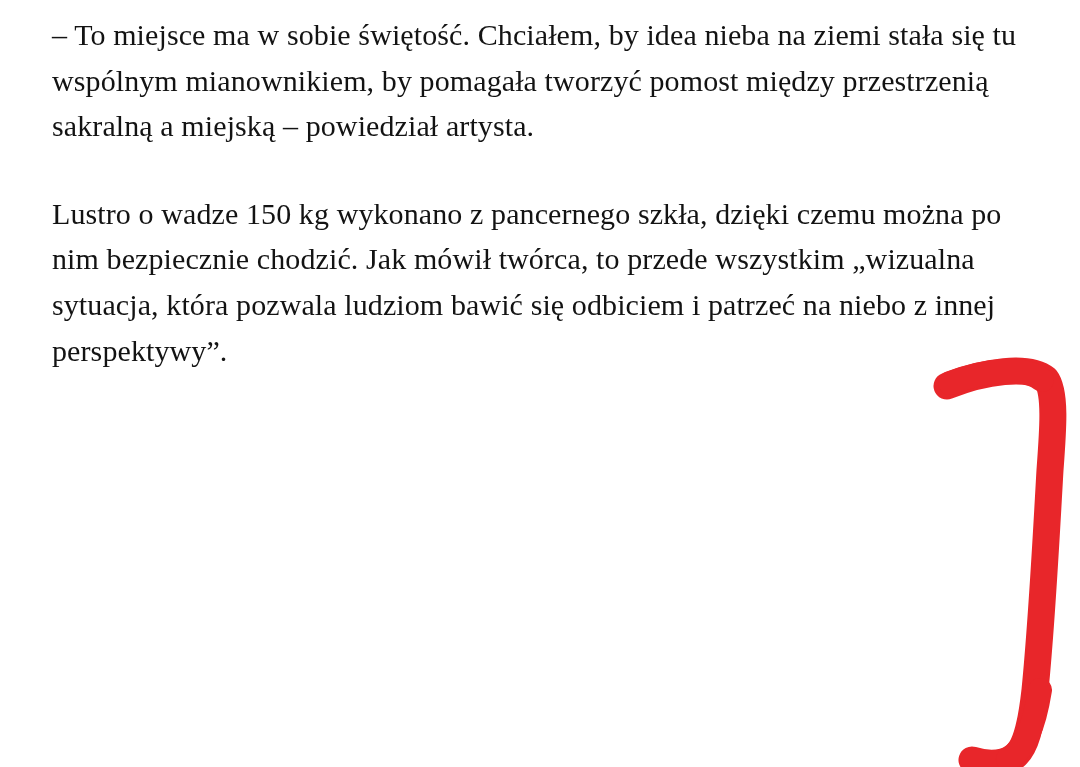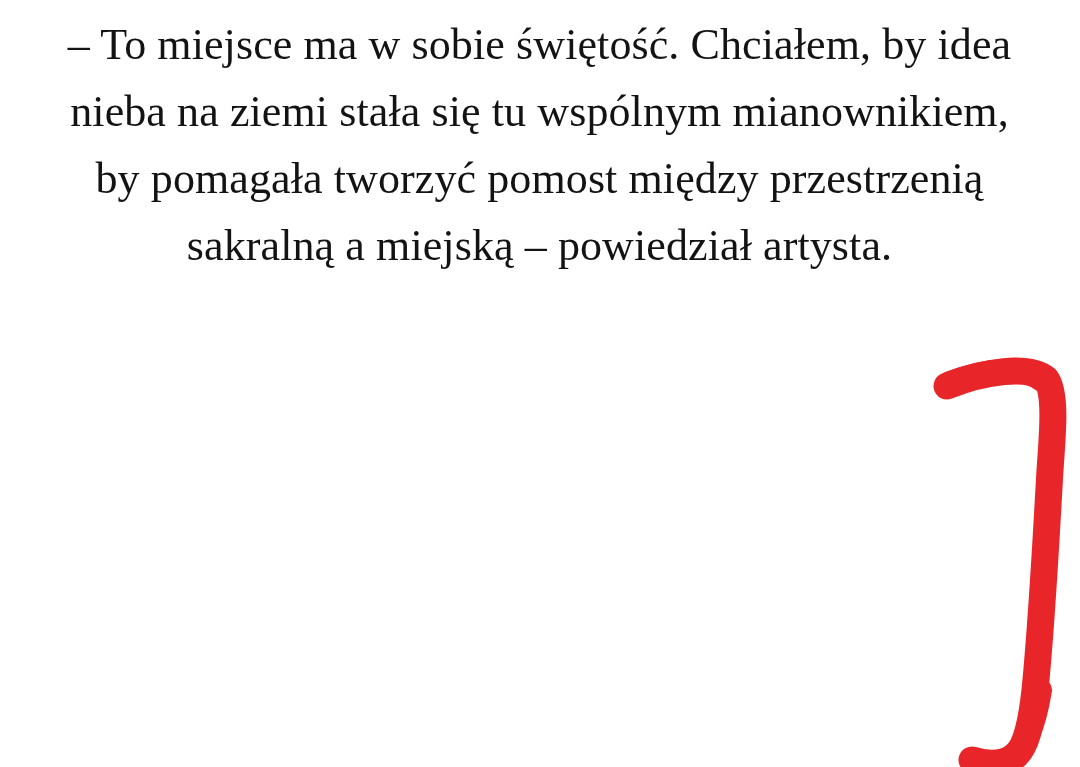--- a/index.html
+++ b/index.html
@@ -20,26 +20,26 @@
     background: #ffffff;
   }
   .article {
     position: absolute;
     left: 52px;
     top: 12px;
     width: 975px;
     color: #111111;
   }
   .para {
-    font-size: 44px;
+    font-size: 30px;
     line-height: 1.52;
     letter-spacing: 0.1px;
     margin: 0;
     color: #131313;
-    text-align: center;
+    text-align: left;
     white-space: pre-wrap;
   }
   .para + .para {
     margin-top: 42px;
   }
   .para.second {
     width: 985px;
   }
   .annotation-layer {
     position: absolute;
@@ -50,20 +50,21 @@
     display: block;
   }
 </style>
 </head>
 <body>
 
 <div class="page">
 
   <div class="article">
     <p class="para first">– To miejsce ma w sobie świętość. Chciałem, by idea nieba na ziemi stała się tu wspólnym mianownikiem, by pomagała tworzyć pomost między przestrzenią sakralną a miejską – powiedział artysta.</p>
+    <p class="para second">Lustro o wadze 150 kg wykonano z pancernego szkła, dzięki czemu można po nim bezpiecznie chodzić. Jak mówił twórca, to przede wszystkim „wizualna sytuacja, która pozwala ludziom bawić się odbiciem i patrzeć na niebo z innej perspektywy”.</p>
   </div>
 
   <div class="annotation-layer">
     <svg width="1080" height="767" viewBox="0 0 1080 767" xmlns="http://www.w3.org/2000/svg">
       <path d="M947 386 C 985 371, 1028 365, 1046 379 C 1056 392, 1053 430, 1050 470
                C 1046 540, 1042 620, 1035 690 C 1031 726, 1026 748, 1014 757
                C 1000 766, 985 764, 972 760" fill="none" stroke="#e8262a" stroke-width="27" stroke-linecap="round" stroke-linejoin="round"></path>
       <path d="M950 383 C 988 369, 1025 366, 1042 380" fill="none" stroke="#e8262a" stroke-width="24" stroke-linecap="round"></path>
       <path d="M1040 690 C 1034 728, 1024 750, 1008 759" fill="none" stroke="#e8262a" stroke-width="24" stroke-linecap="round"></path>
     </svg>

